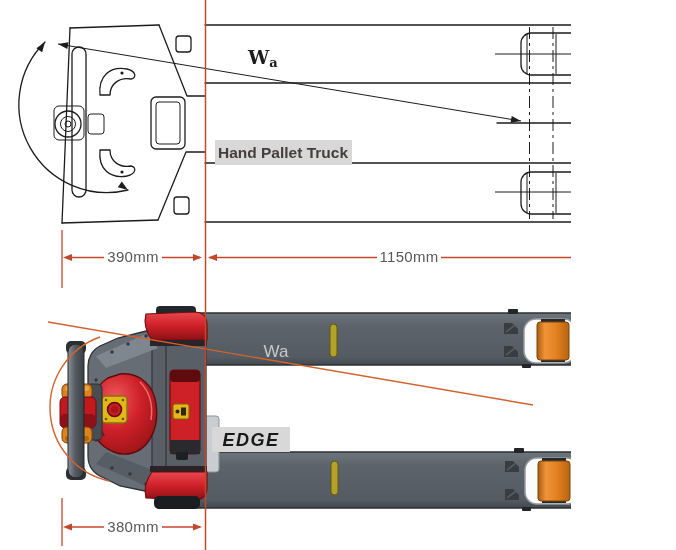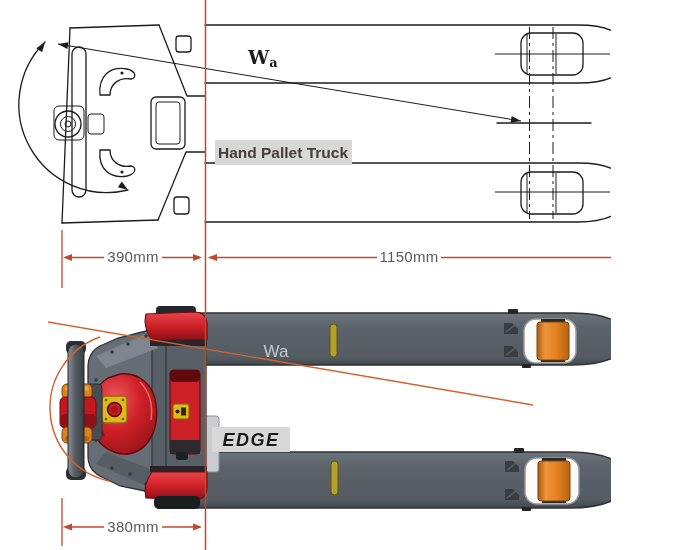--- a/index.html
+++ b/index.html
@@ -1,17 +1,17 @@
 <!DOCTYPE html>
 <html style="--line-black: #1c1c1c; --dim-red: #c5472b; --dim-right-line: #c86a3e; --dim-text: #58585a; --construction-orange: #d2622f; --fork-gray: #5c636a; --fork-stroke: #2c3135; --roller-orange: #e2811f; --truck-red: #ce2027; --truck-red-dark: #8c1115; --amber: #dd831c; --estop-yellow: #e2b71a; --slot-yellow: #b2a22a; --label-bg: #d8d8d8; --label-text: #443e3d; --wa-render-text: #c5c9cc;"><head>
 <meta charset="utf-8">
 <style>
   html,body{margin:0;padding:0;background:#ffffff;}
   .canvas{position:relative;width:571px;height:550px;background:#ffffff;overflow:hidden;
-          font-family:"Liberation Sans", sans-serif;padding-left:40px;}
+          font-family:"Liberation Sans", sans-serif;}
   svg{position:absolute;left:0;top:0;}
   
   .ln{stroke:var(--line-black);stroke-width:1.3;fill:none;stroke-linejoin:round;stroke-linecap:round;}
   .lnthin{stroke:var(--line-black);stroke-width:1;fill:none;}
   .axis{stroke:var(--line-black);stroke-width:1;fill:none;stroke-dasharray:12 4 3 4;}
   .blk{fill:var(--line-black);stroke:none;}
   
   .dim{stroke:var(--dim-red);stroke-width:1.5;fill:none;}
   .dimthin{stroke:var(--dim-red);stroke-width:1.3;fill:none;}
   .dimarrow{fill:var(--dim-red);stroke:none;}

